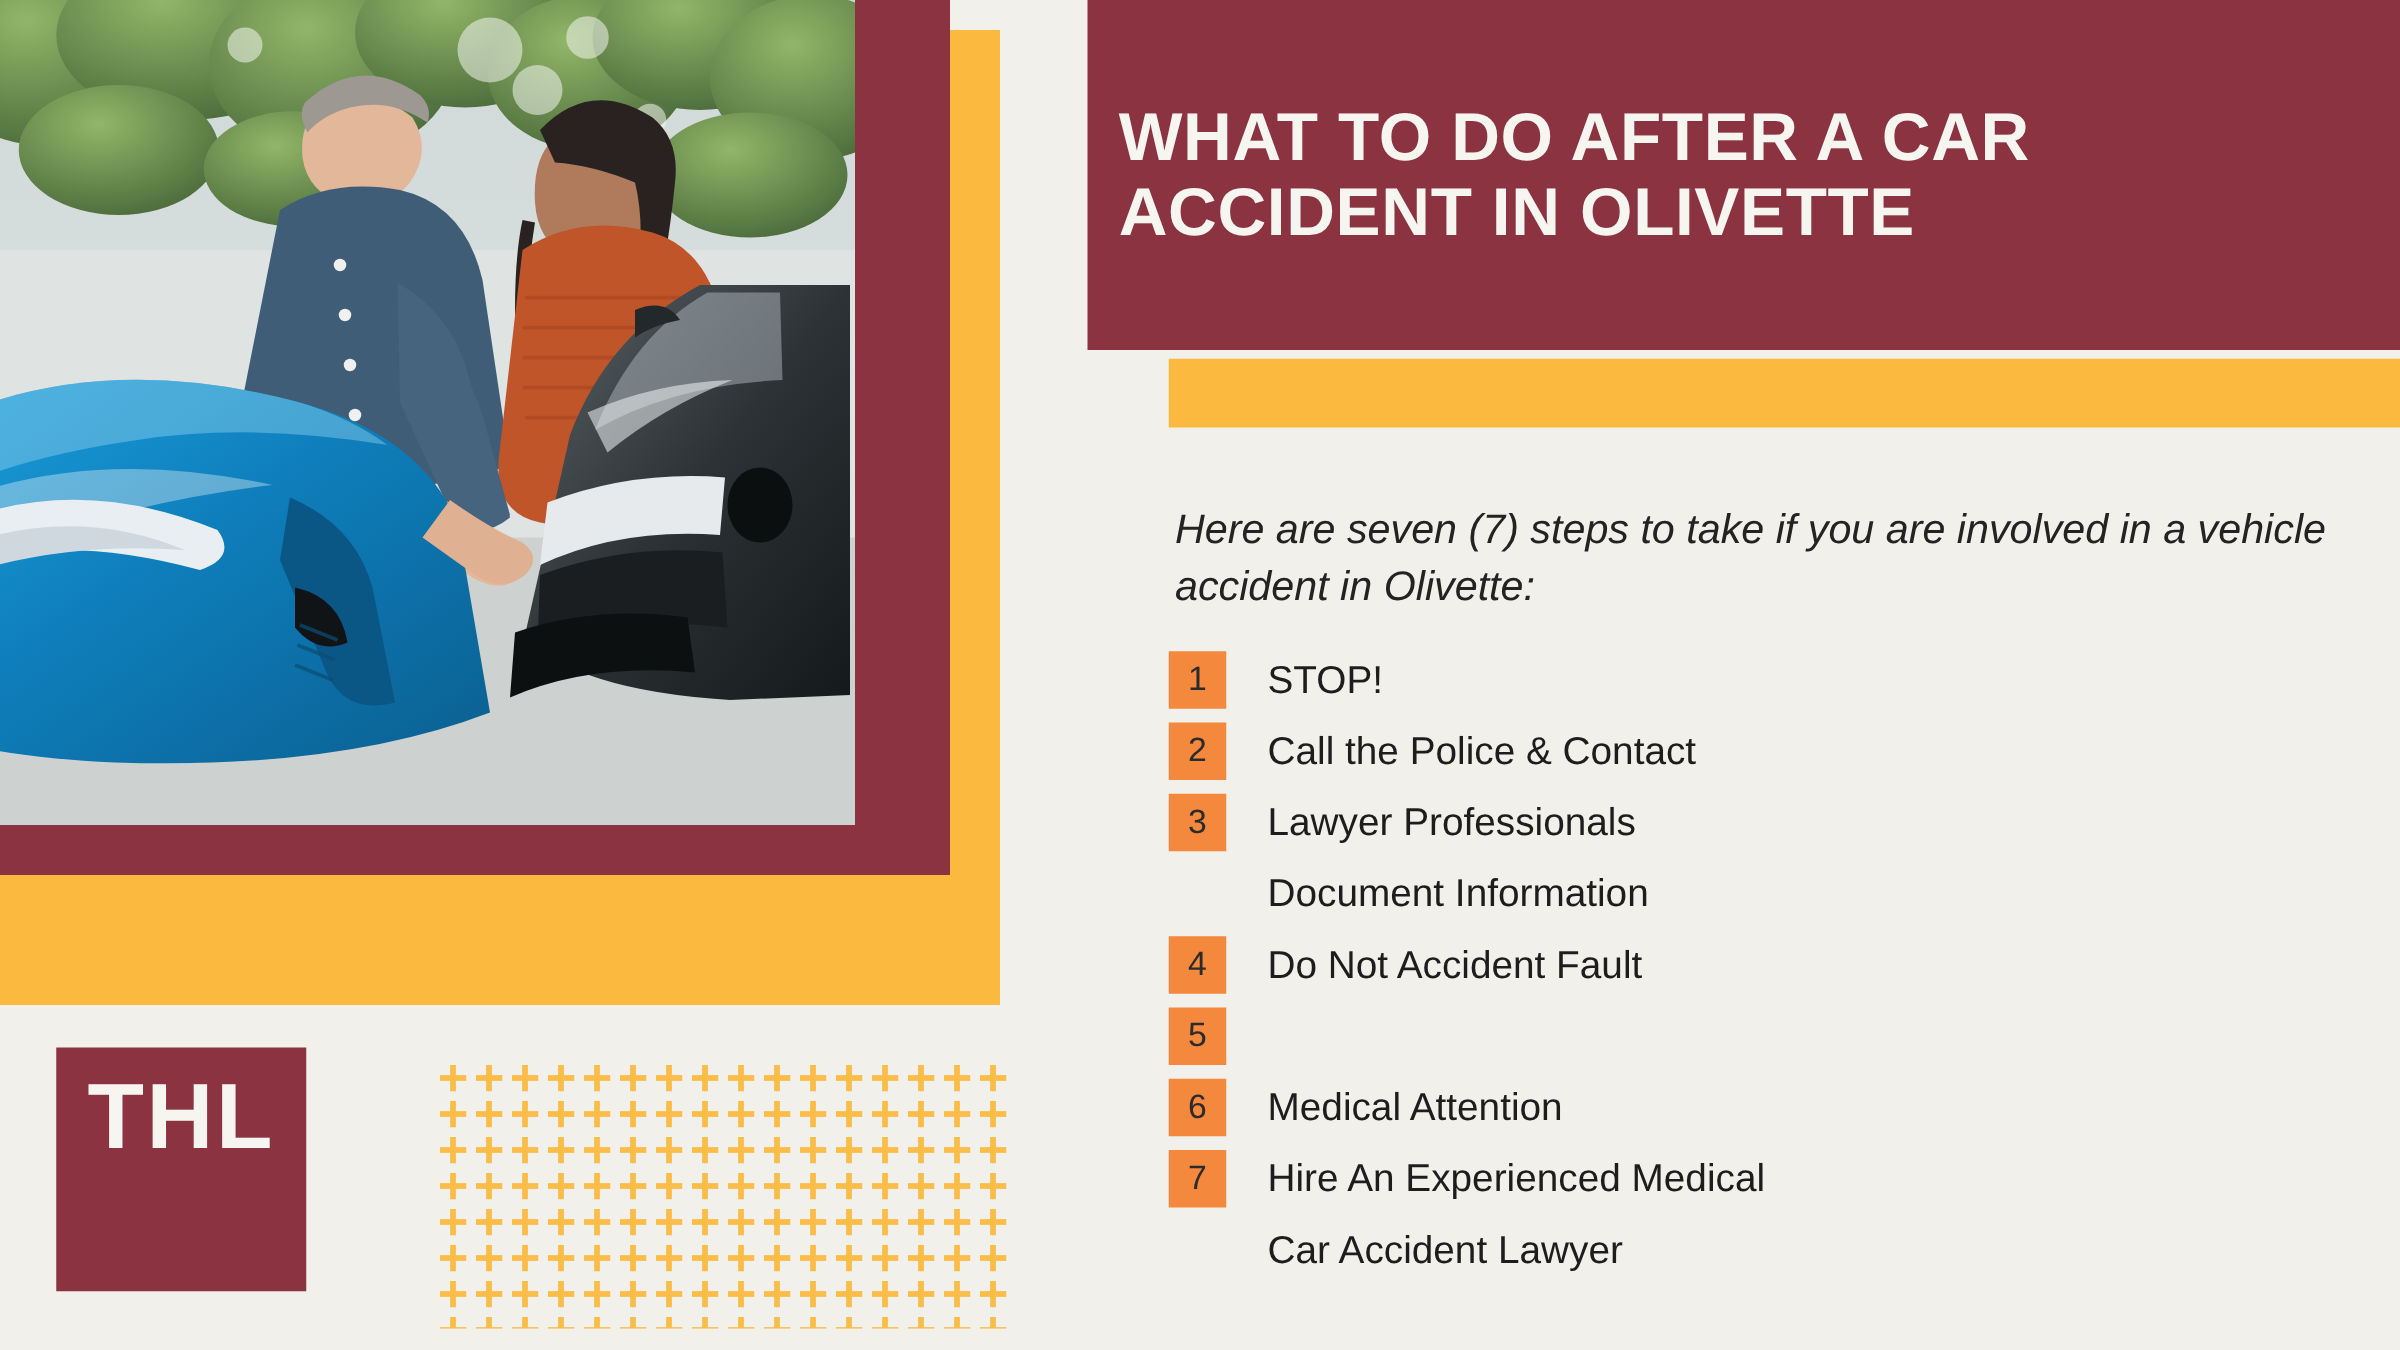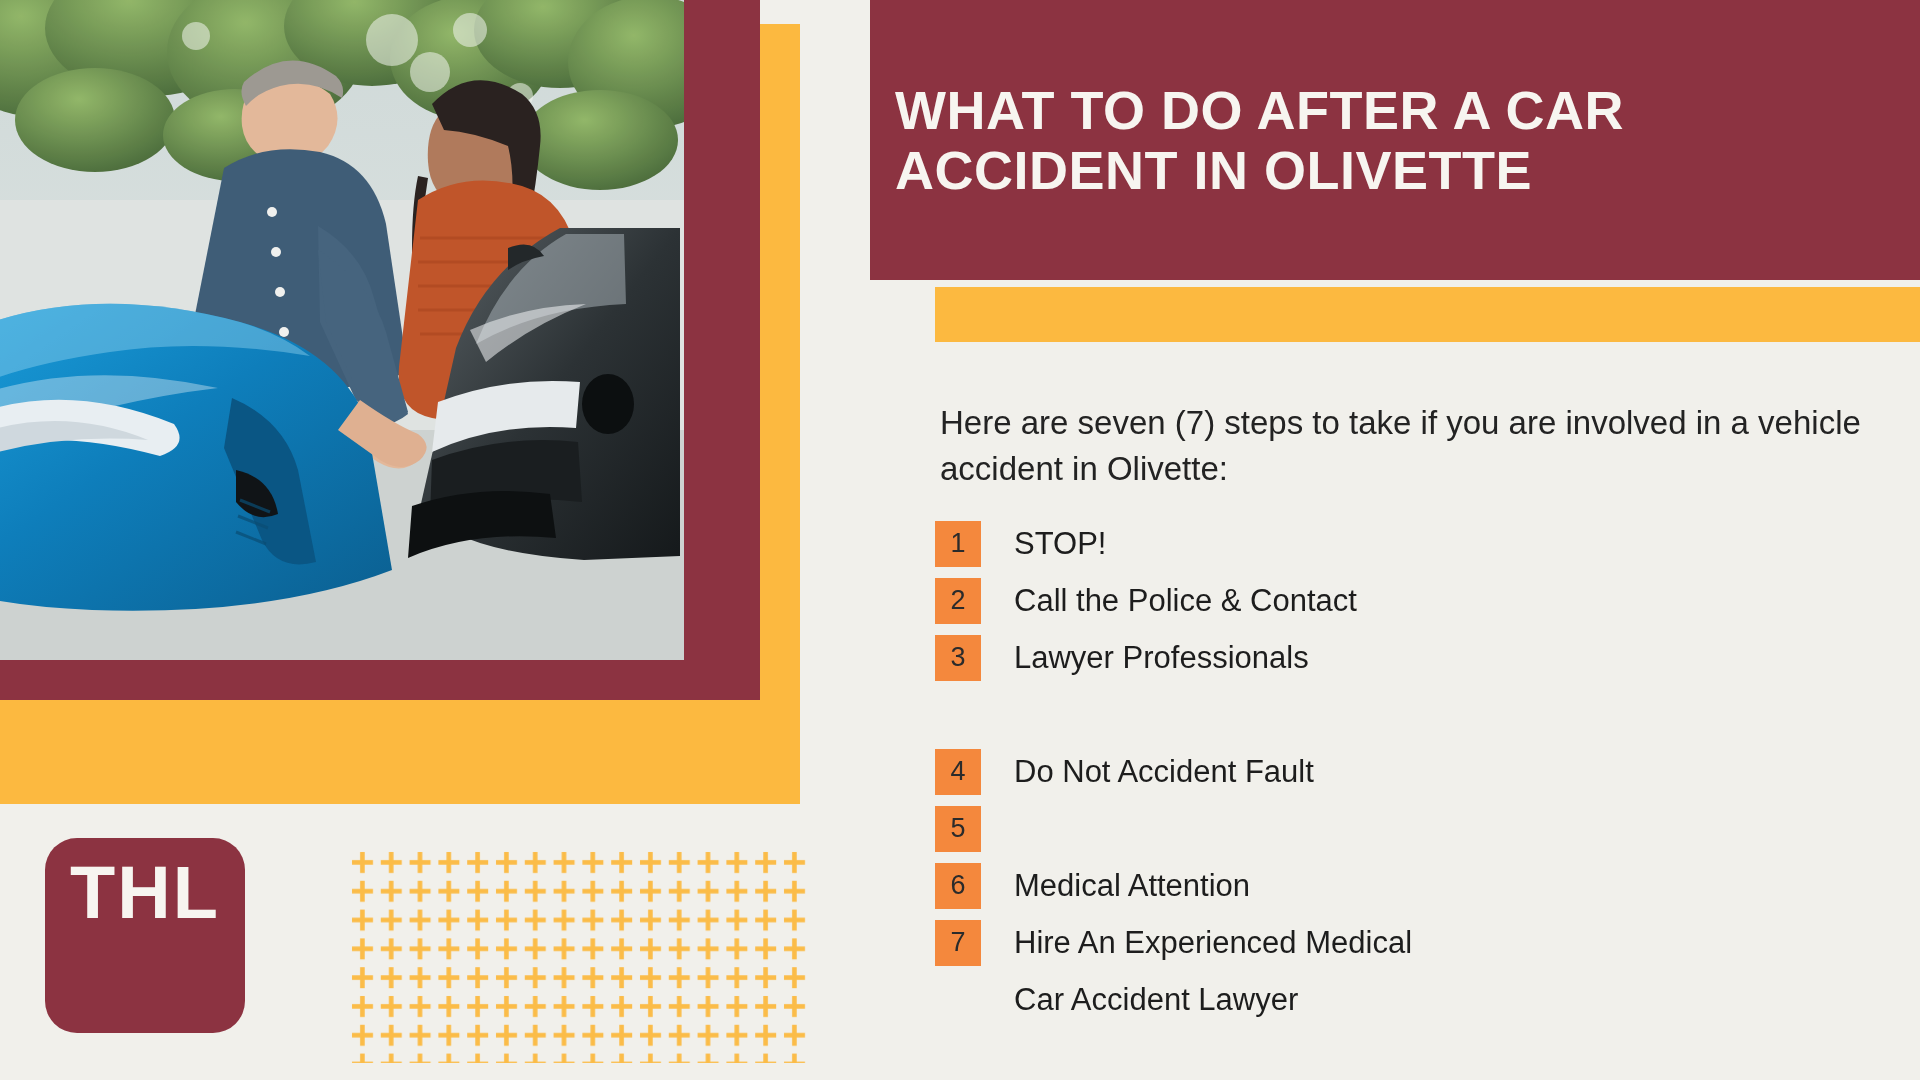--- a/index.html
+++ b/index.html
@@ -36,21 +36,20 @@
   #photo svg { display:block; width:684px; height:660px; }
 
   
   #brand-row { position:absolute; left:0; top:830px; width:820px; height:250px; }
   #logo-box {
     position:absolute; left:45px; top:8px;
     width:200px; height:195px;
     background:#8c3341;
     display:flex; align-items:flex-start; justify-content:center;
     padding-top:18px;
-    border-radius:32px;
   }
   #logo-text {
     color:#f7f5f0;
     font-size:74px; font-weight:bold;
     letter-spacing:2px; line-height:1;
     font-family:"Liberation Sans", sans-serif;
   }
   #plus-grid {
     position:absolute; left:348px; top:18px;
     width:460px; height:215px;
@@ -77,20 +76,21 @@
     position:absolute; left:935px; top:287px;
     width:985px; height:55px;
     background:#fcb940;
   }
 
   
   #intro {
     position:absolute; left:940px; top:400px;
     width:940px;
     font-size:33px;
+    font-style:italic;
     line-height:1.38;
     color:#232323;
   }
 
   #steps { position:absolute; left:935px; top:515px; width:900px; }
   .step-row {
     display:flex; align-items:center;
     height:57px;
   }
   .badge {
@@ -260,20 +260,21 @@
     <div class="step-row">
       <div class="badge">2</div>
       <div class="step-label">Call the Police &amp; Contact</div>
     </div>
     <div class="step-row">
       <div class="badge">3</div>
       <div class="step-label">Lawyer Professionals</div>
     </div>
     <div class="step-row">
       <div class="badge empty"></div>
+      <div class="step-label">Document Information</div>
     </div>
     <div class="step-row">
       <div class="badge">4</div>
       <div class="step-label">Do Not Accident Fault</div>
     </div>
     <div class="step-row">
       <div class="badge">5</div>
     </div>
     <div class="step-row">
       <div class="badge">6</div>

